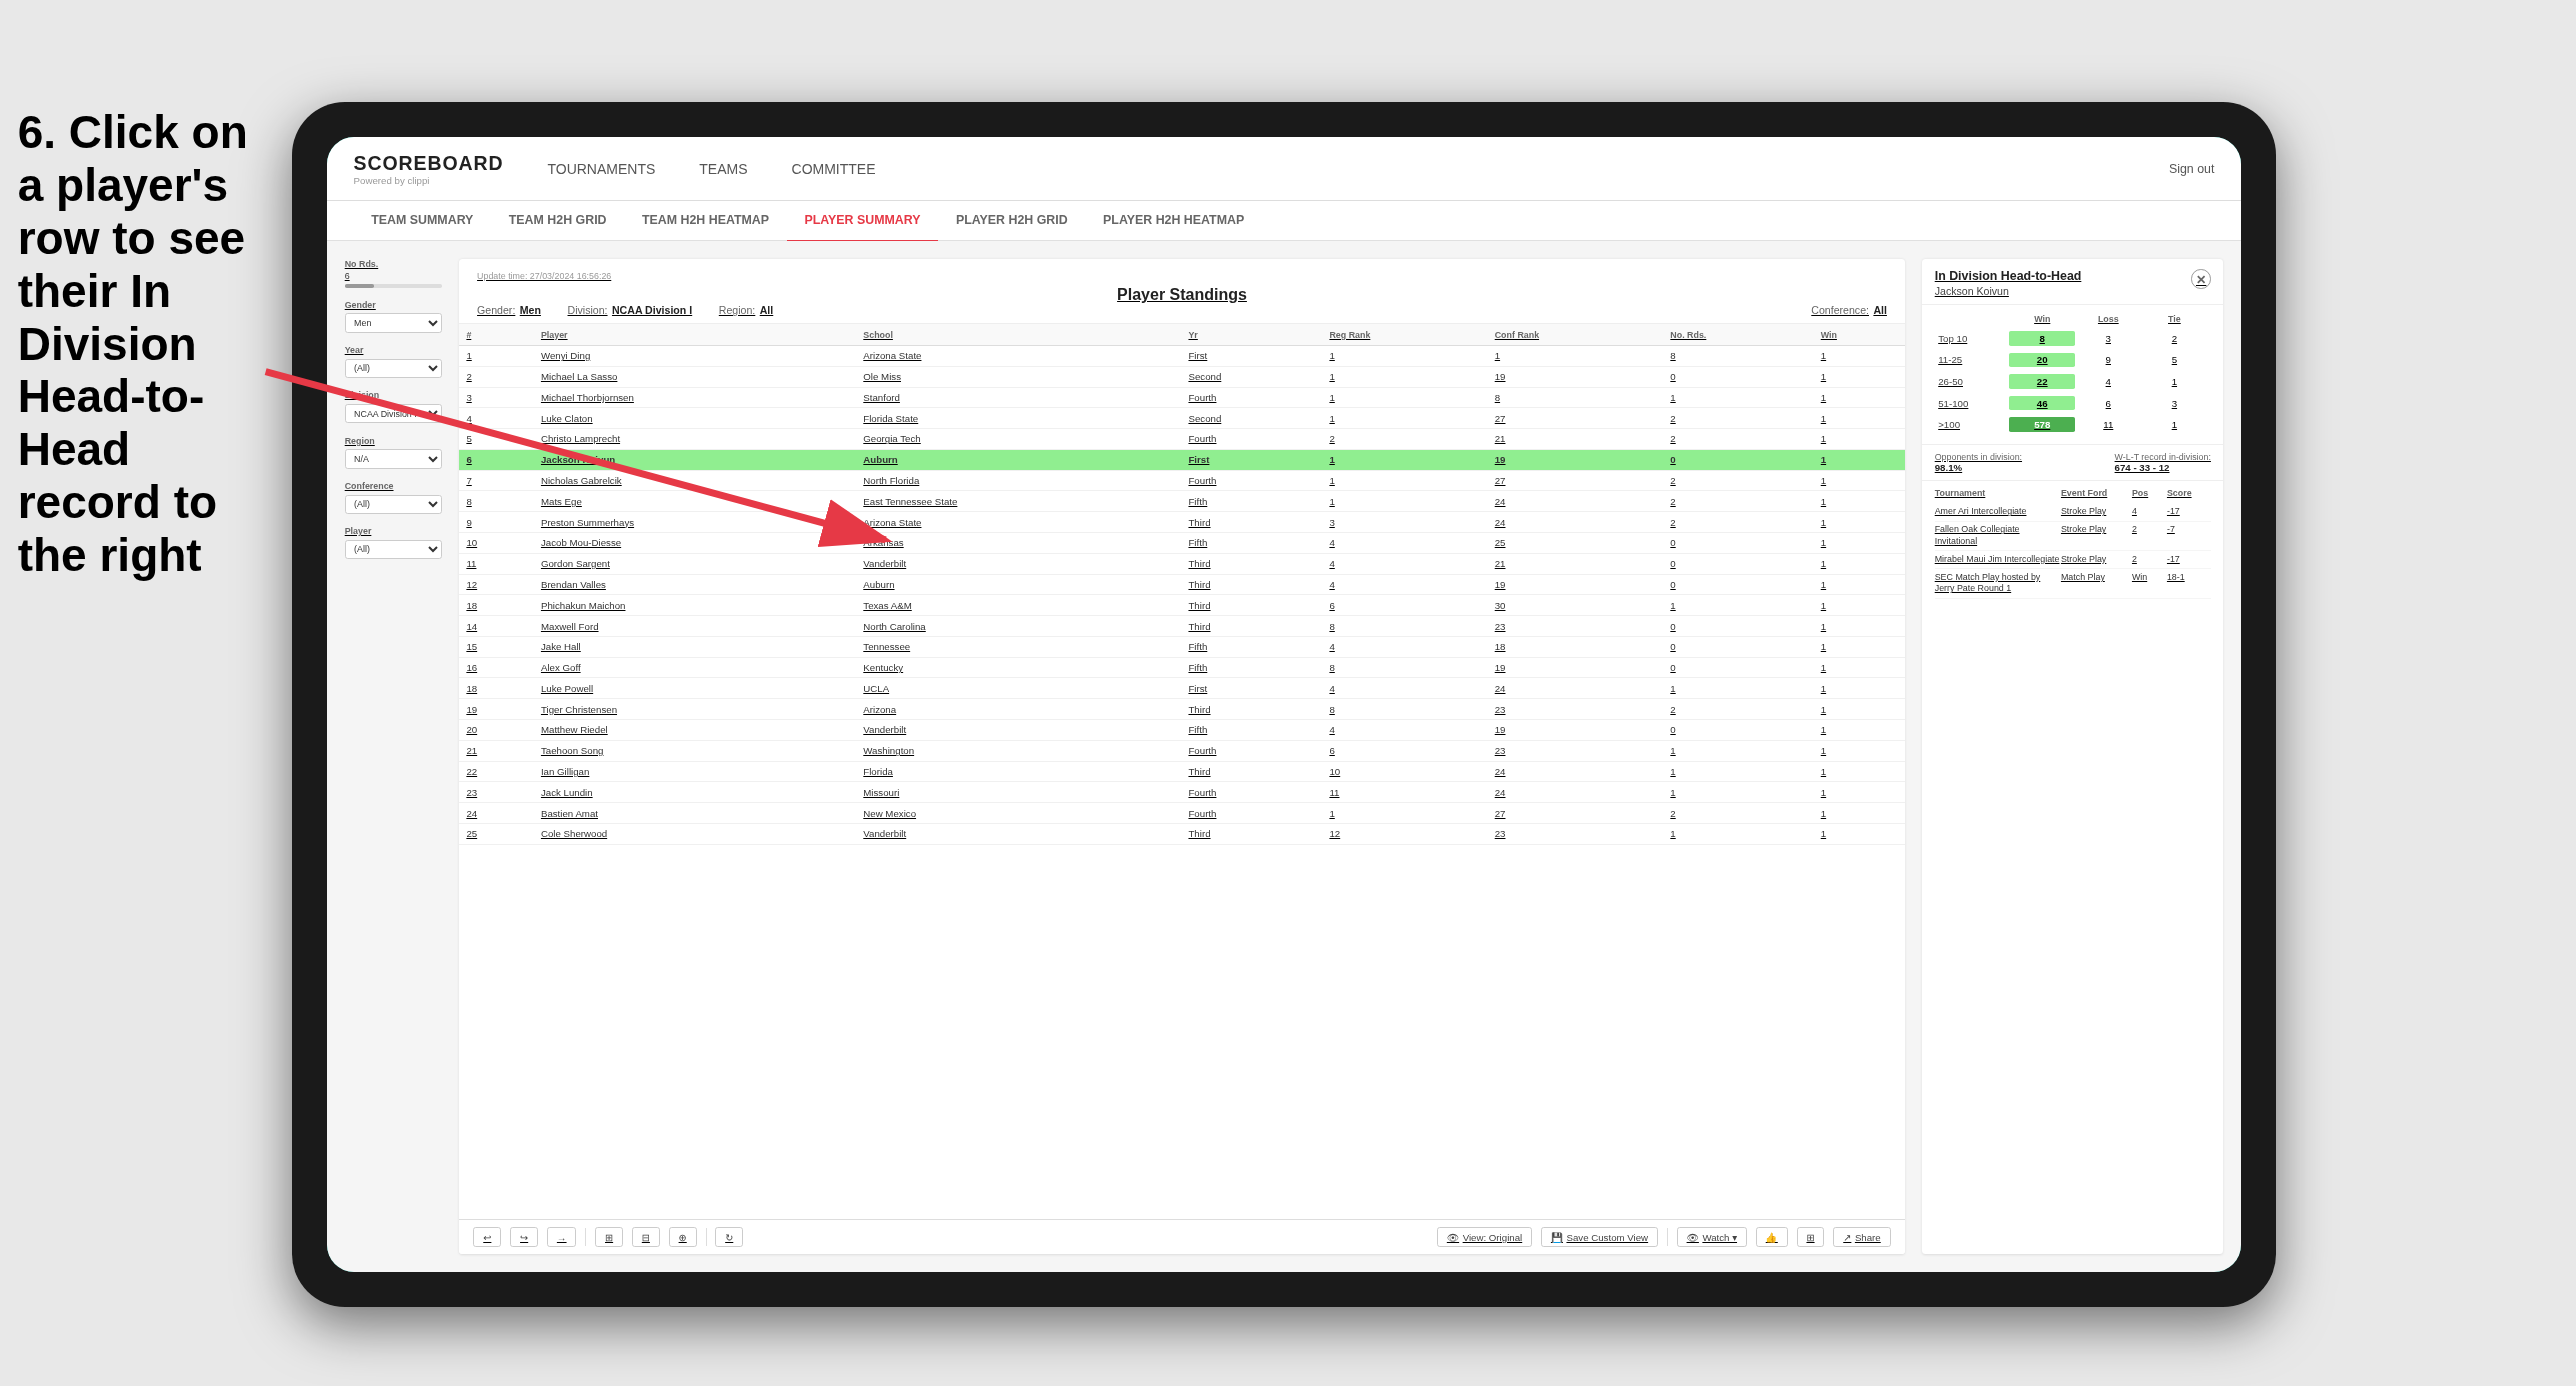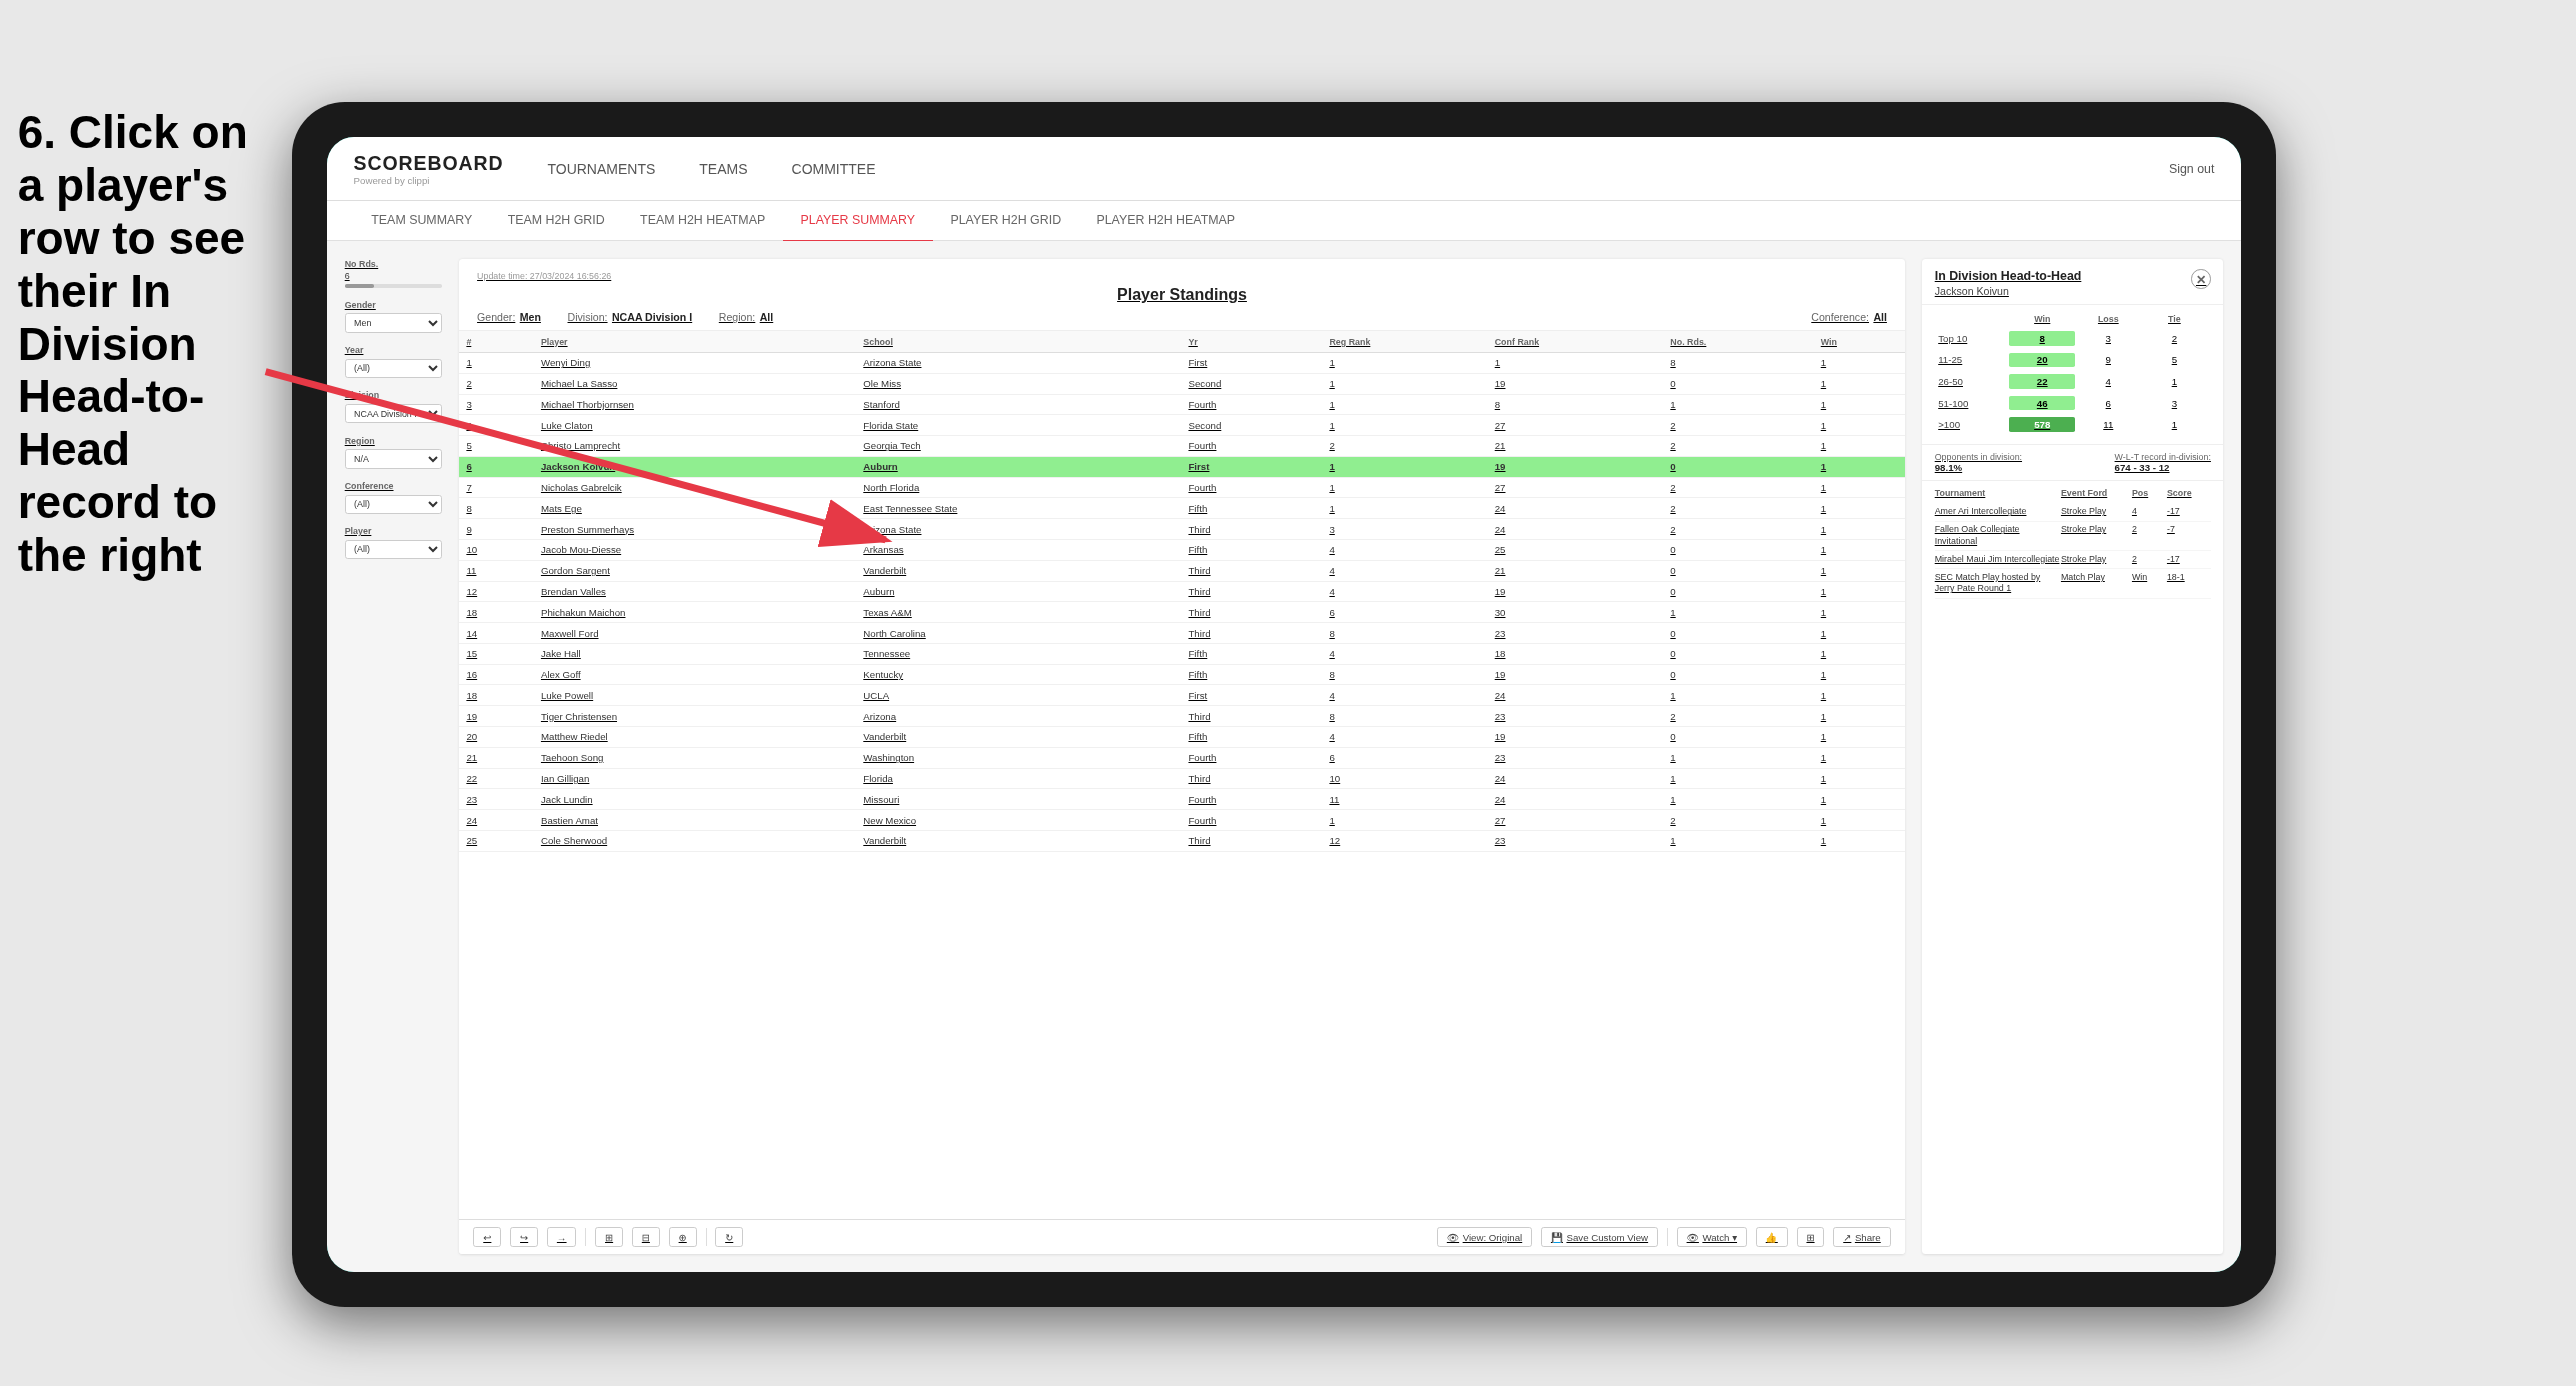--- a/index.html
+++ b/index.html
@@ -107,21 +107,21 @@
       background: #fff;
     }
 
     .sub-nav-item {
       font-size: 12.4px;
       color: #666;
       padding: 12.4px 17.7px;
       cursor: pointer;
       border-bottom: 2.7px solid transparent;
       margin-bottom: -1.8px;
-      font-weight: 400;
+      font-weight: 700;
     }
 
     .sub-nav-item.active {
       color: #e63946;
       border-bottom: 2.7px solid #e63946;
     }
 
     
     .main-content {
       flex: 1;
@@ -209,21 +209,20 @@
     .standings-header {
       padding: 12.4px 17.7px 7px;
       border-bottom: 0.9px solid #eee;
     }
 
     .standings-title {
       font-size: 16px;
       font-weight: bold;
       color: #222;
       text-align: center;
-      margin-bottom: 7px;
     }
 
     .standings-filters {
       display: flex;
       gap: 26.6px;
       font-size: 10.6px;
       color: #444;
       justify-content: flex-start;
     }
 

